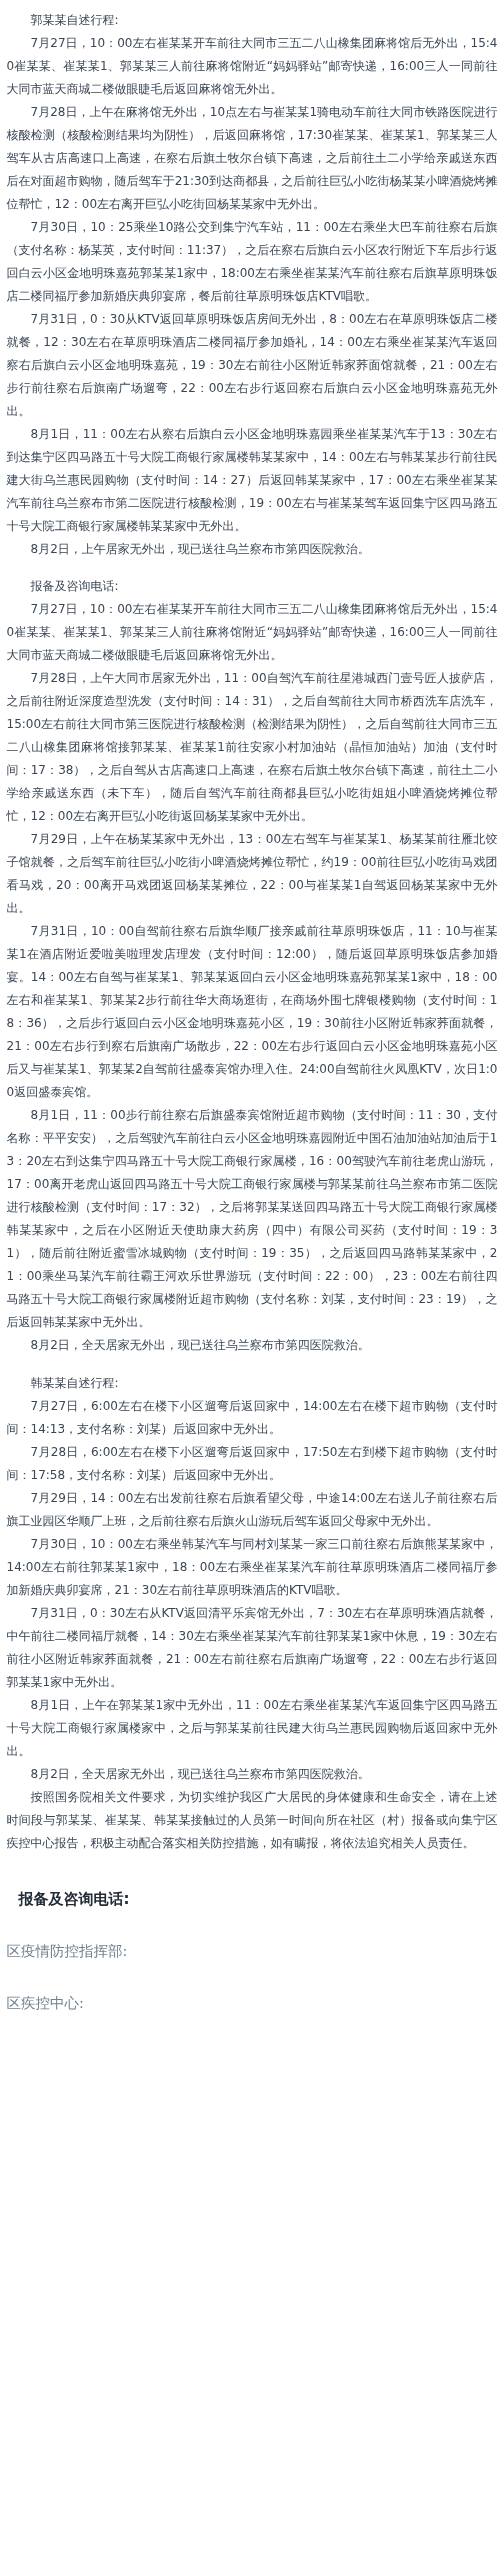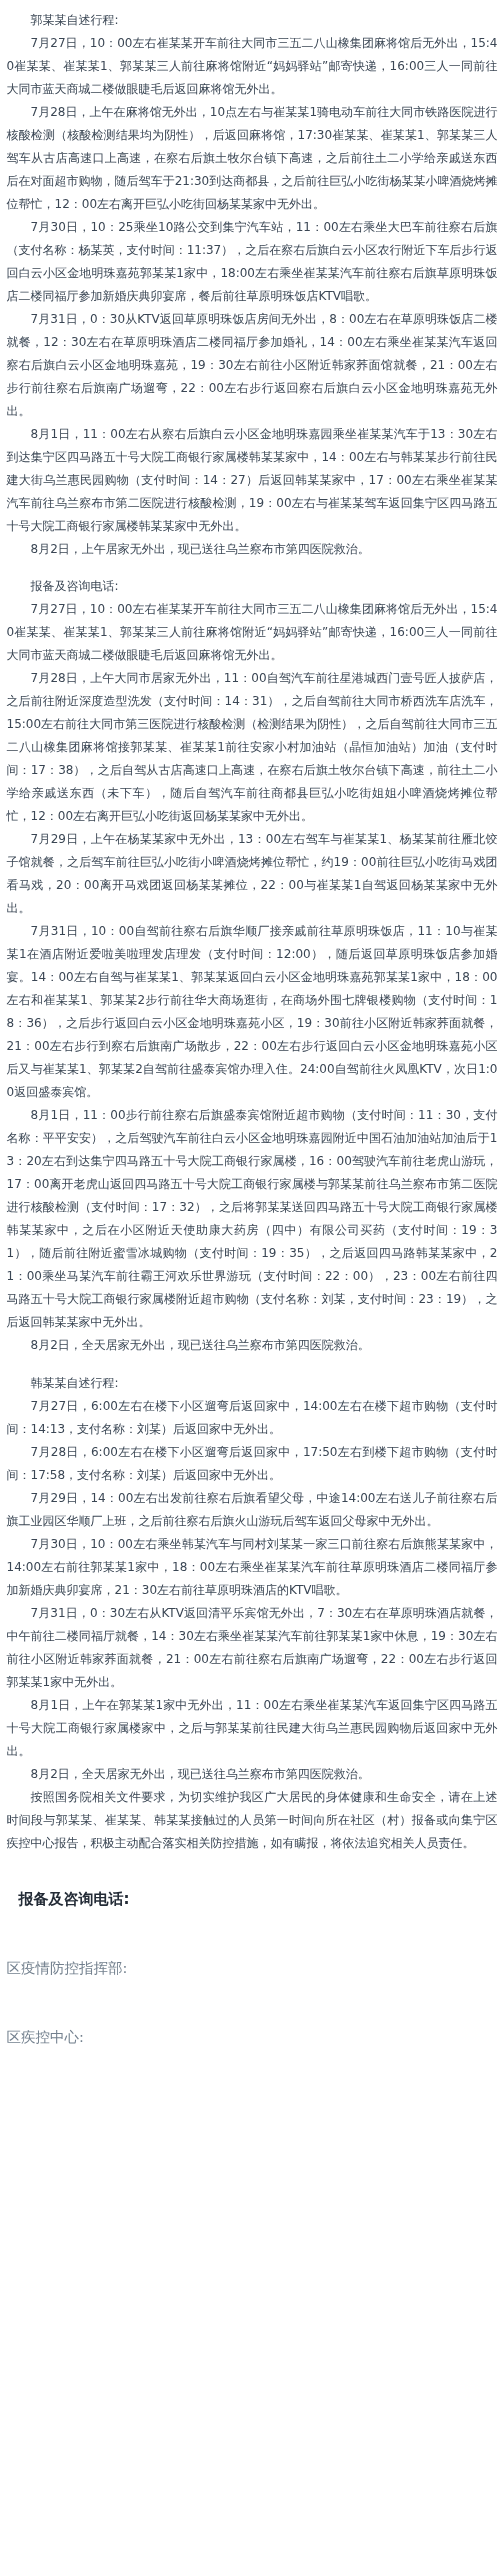--- a/index.html
+++ b/index.html
@@ -21,21 +21,21 @@
   .section + .section{margin-top:14.5px;}
   .hotlines{margin-top:33px;}
   .hotlines-title{
     margin:12px;
     font-size:15px;
     line-height:22px;
     font-weight:bold;
     color:#232b36;
     text-indent:0;
   }
-  .hotline-entry{margin-top:47px;}
+  .hotline-entry{margin-top:30px;}
   .hotline-entry p{
     margin:0;
     font-size:14.5px;
     line-height:22px;
     color:#73808e;
     text-indent:0;
     word-break:break-all;
   }
 </style>
 </head>

